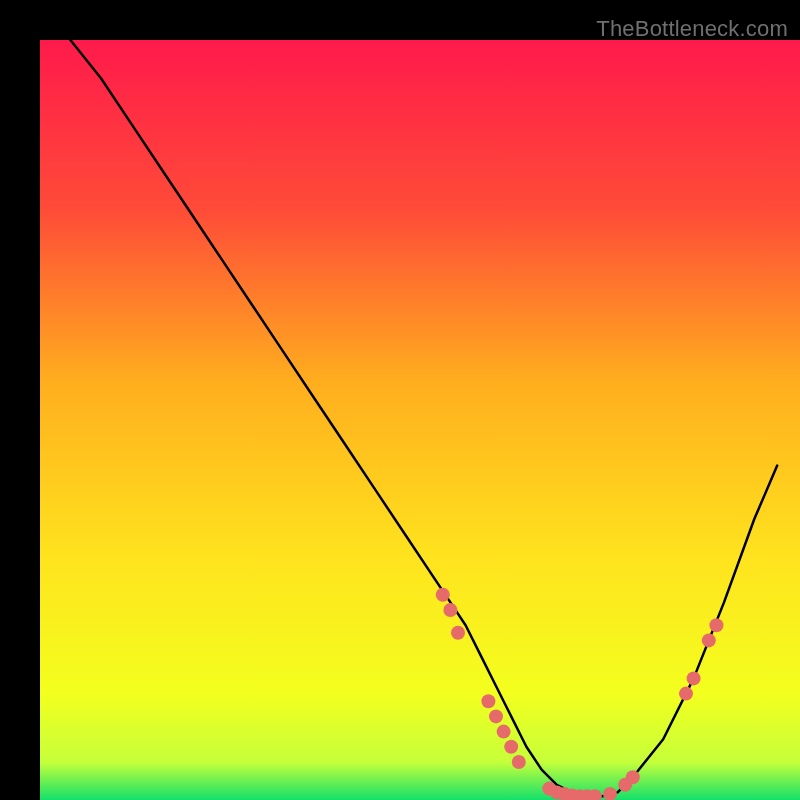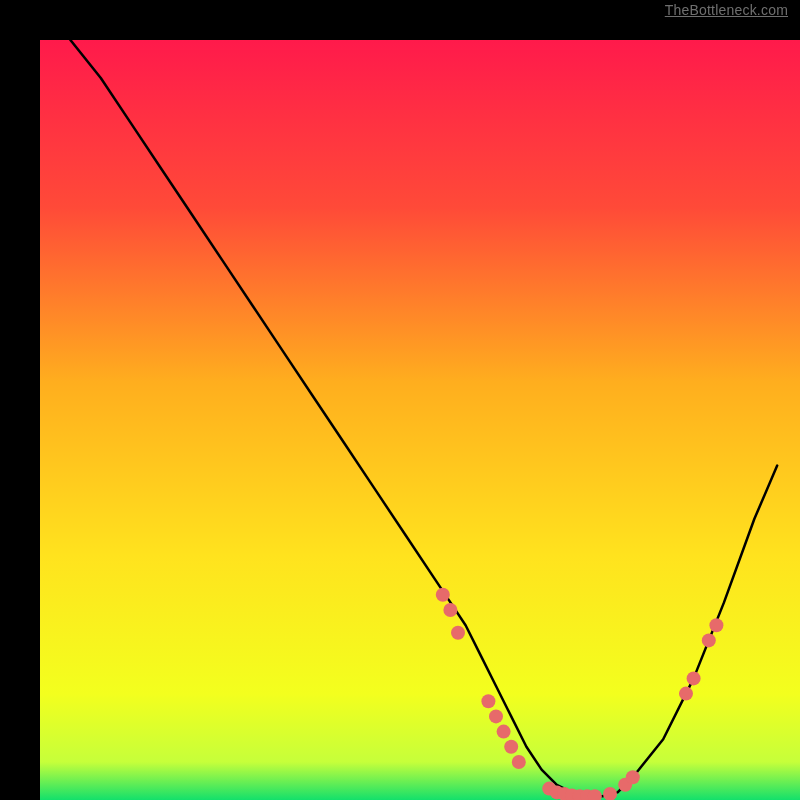--- a/index.html
+++ b/index.html
@@ -21,28 +21,27 @@
   }
   .plot-area {
     position: absolute;
     left: 20px;
     top: 20px;
     width: 760px;
     height: 760px;
   }
   .watermark {
     position: absolute;
-    top: 2px;
+    top: 16px;
     right: 12px;
     color: #6f6f6f;
-    font-size: 14px;
+    font-size: 22px;
     font-weight: 500;
     letter-spacing: 0.2px;
     user-select: none;
-    text-decoration: underline;
   }
   svg {
     display: block;
   }
 </style>
 </head>
 <body>
 
 <div class="frame">
   <svg class="plot-area" width="760" height="760" viewBox="0 0 760 760">

